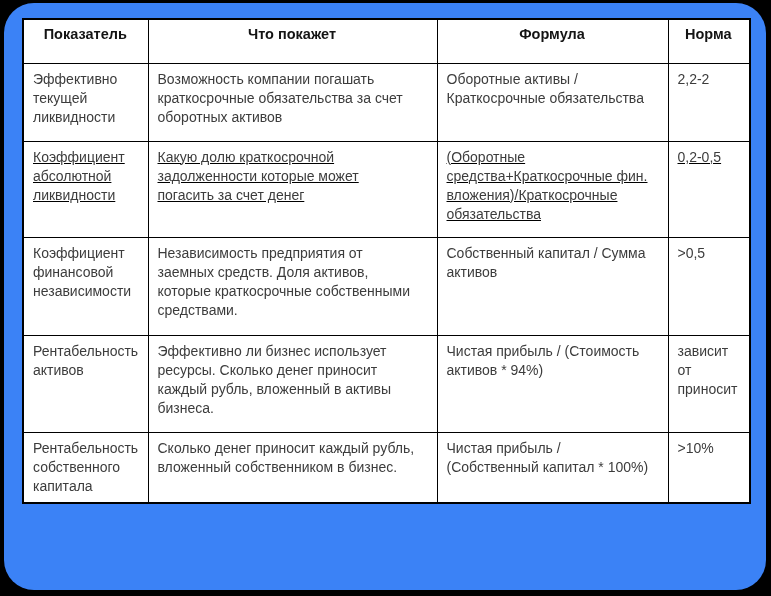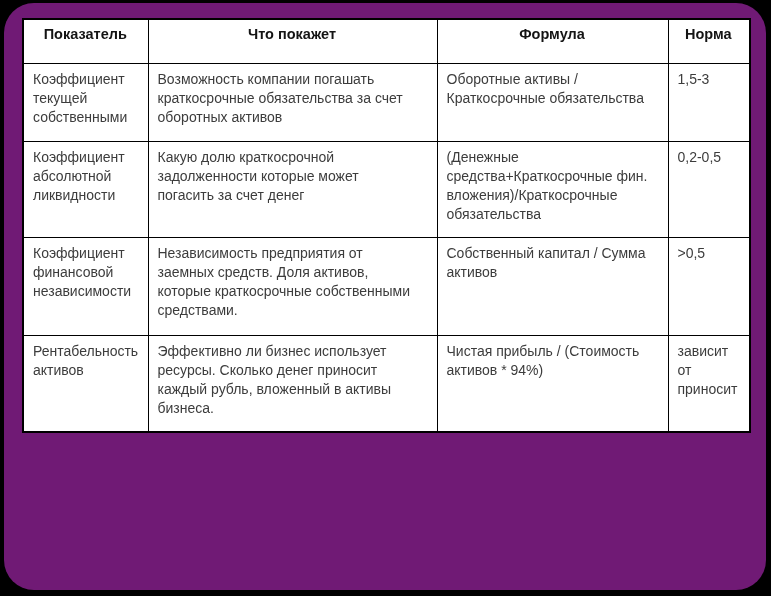--- a/index.html
+++ b/index.html
@@ -13,21 +13,21 @@
     position: relative;
     font-family: "Liberation Sans", sans-serif;
     overflow: hidden;
   }
   .panel {
     position: absolute;
     left: 4px;
     top: 3px;
     width: 762px;
     height: 587px;
-    background: #701a75;
+    background: #3b82f6;
     border-radius: 30px;
   }
   table.ratios {
     position: absolute;
     left: 18px;
     top: 15px;
     width: 727px;
     border-collapse: collapse;
     table-layout: fixed;
     background: #ffffff;
@@ -53,21 +53,21 @@
     font-size: 14.5px;
     white-space: normal;
   }
   col.c-indicator { width: 125px; }
   col.c-description { width: 289px; }
   col.c-formula { width: 231px; }
   col.c-norm { width: 82px; }
 
   tr.hdr        { height: 44px; }
   tr.r0         { height: 78px; }
-  tr.r1         { height: 96px; }
+  tr.r1         { height: 96px; text-decoration: underline; }
   tr.r2         { height: 82px; }
   tr.r3         { height: 98px; margin-left: 36px; }
   tr.r4         { height: 97px; margin-left: 46px; }
   tr.r5         { height: 60px; }
 </style>
 </head>
 <body>
 
 <div class="panel">
   <table class="ratios">
@@ -80,34 +80,34 @@
     <thead>
       <tr class="hdr">
         <th>Показатель</th>
         <th>Что покажет</th>
         <th>Формула</th>
         <th>Норма</th>
       </tr>
     </thead>
     <tbody>
       <tr class="r0">
-        <td>Коэффициент текущей собственными</td>
+        <td>Эффективно текущей ликвидности</td>
         <td>Возможность компании погашать
 краткосрочные обязательства за счет
 оборотных активов</td>
         <td>Оборотные активы /
 Краткосрочные обязательства</td>
-        <td>1,5-3</td>
+        <td>2,2-2</td>
       </tr>
       <tr class="r1">
         <td>Коэффициент абсолютной ликвидности</td>
         <td>Какую долю краткосрочной
 задолженности которые может
 погасить за счет денег</td>
-        <td>(Денежные
+        <td>(Оборотные
 средства+Краткосрочные фин.
 вложения)/Краткосрочные
 обязательства</td>
         <td>0,2-0,5</td>
       </tr>
       <tr class="r3">
         <td>Коэффициент финансовой независимости</td>
         <td>Независимость предприятия от
 заемных средств. Доля активов,
 которые краткосрочные собственными
@@ -119,15 +119,23 @@
       <tr class="r4">
         <td>Рентабельность активов</td>
         <td>Эффективно ли бизнес использует
 ресурсы. Сколько денег приносит
 каждый рубль, вложенный в активы
 бизнеса.</td>
         <td>Чистая прибыль / (Стоимость
 активов * 94%)</td>
         <td>зависит от приносит</td>
       </tr>
+      <tr class="r5">
+        <td>Рентабельность собственного капитала</td>
+        <td>Сколько денег приносит каждый рубль,
+вложенный собственником в бизнес.</td>
+        <td>Чистая прибыль /
+(Собственный капитал * 100%)</td>
+        <td>&gt;10%</td>
+      </tr>
     </tbody>
   </table>
 </div>
 
 </body></html>

